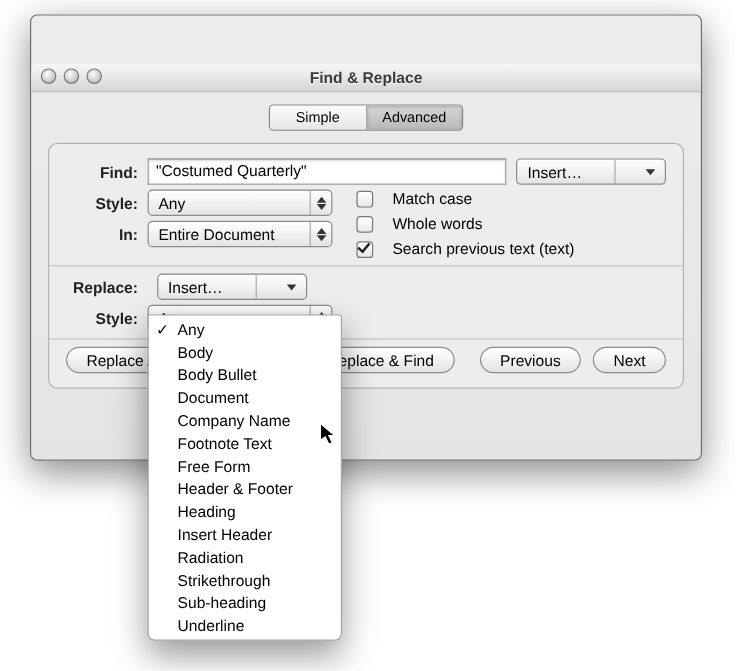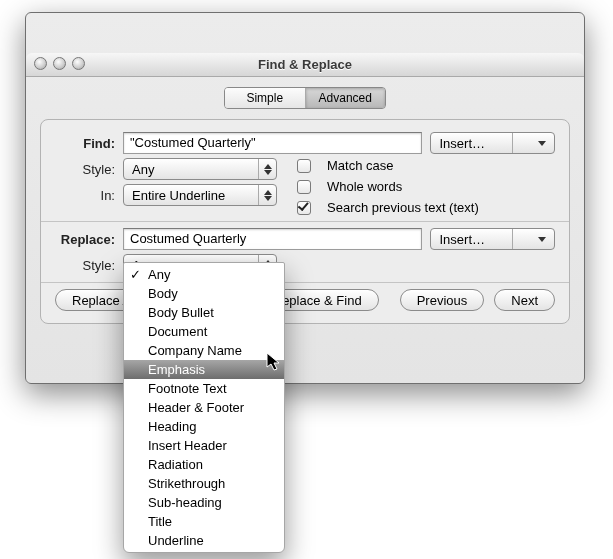--- a/index.html
+++ b/index.html
@@ -93,21 +93,21 @@
     margin-bottom: 4px;
   }
   .lbl {
     width: 68px;
     text-align: right;
     padding-right: 8px;
     font-size: 13px;
     font-weight: 600;
     color: #222;
   }
-  .lbl.small { font-weight: 400; }
+  .lbl.small { font-weight: 700; }
 
   .textfield {
     flex: 1;
     height: 22px;
     background: #fff;
     border: 1px solid #9c9c9c;
     border-top-color: #7a7a7a;
     border-radius: 0;
     box-shadow: inset 0 1px 2px rgba(0,0,0,0.18);
     padding: 0 6px;
@@ -293,21 +293,21 @@
               <span>Any</span>
               <span class="endcap">
                   <span class="tri-up"></span>
                   <span class="tri-dn"></span>
                 </span>
             </div>
           </div>
           <div class="row">
             <div class="lbl small">In:</div>
             <div class="popup short">
-              <span>Entire Underline</span>
+              <span>Entire Document</span>
               <span class="endcap">
                   <span class="tri-up"></span>
                   <span class="tri-dn"></span>
                 </span>
             </div>
           </div>
         </div>
         <div class="checkcol">
           <div class="check">
             <span class="checkbox"></span>
@@ -323,21 +323,20 @@
               </span>
             <span>Search previous text (text)</span>
           </div>
         </div>
       </div>
 
       <div class="hr"></div>
 
       <div class="row">
         <div class="lbl">Replace:</div>
-        <div class="textfield">Costumed Quarterly</div>
         <div class="insertbtn">
           <span>Insert…</span>
           <span class="divider"></span>
           <span class="arrowbox">
               <span class="tri-dn"></span>
             </span>
         </div>
       </div>
       <div class="row">
         <div class="lbl small">Style:</div>
@@ -364,27 +363,26 @@
     </div>
   </div>
 </div>
 
 <div class="menu" id="style-menu">
     <div class="menu-item"><span class="check">✓</span><span>Any</span></div>
     <div class="menu-item"><span>Body</span></div>
     <div class="menu-item"><span>Body Bullet</span></div>
     <div class="menu-item"><span>Document</span></div>
     <div class="menu-item"><span>Company Name</span></div>
-    <div class="menu-item highlight"><span>Emphasis</span></div>
     <div class="menu-item"><span>Footnote Text</span></div>
+    <div class="menu-item"><span>Free Form</span></div>
     <div class="menu-item"><span>Header &amp; Footer</span></div>
     <div class="menu-item"><span>Heading</span></div>
     <div class="menu-item"><span>Insert Header</span></div>
     <div class="menu-item"><span>Radiation</span></div>
     <div class="menu-item"><span>Strikethrough</span></div>
     <div class="menu-item"><span>Sub-heading</span></div>
-    <div class="menu-item"><span>Title</span></div>
     <div class="menu-item"><span>Underline</span></div>
   </div>
 
 <svg class="cursor" width="18" height="22">
   <path d="M1 1 L1 15 L5 12 L8 18 L11 17 L8 11 L13 11 Z" fill="#000" stroke="#fff" stroke-width="1"></path>
 </svg>
 
 </body></html>

